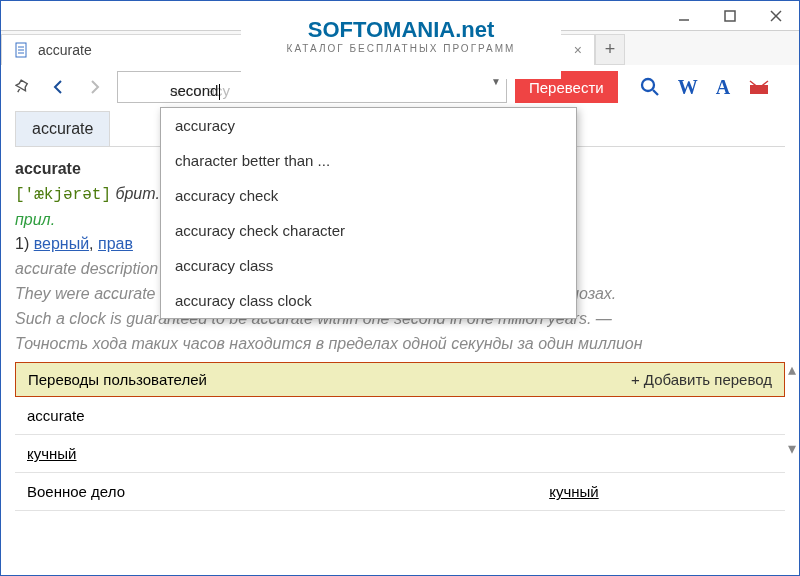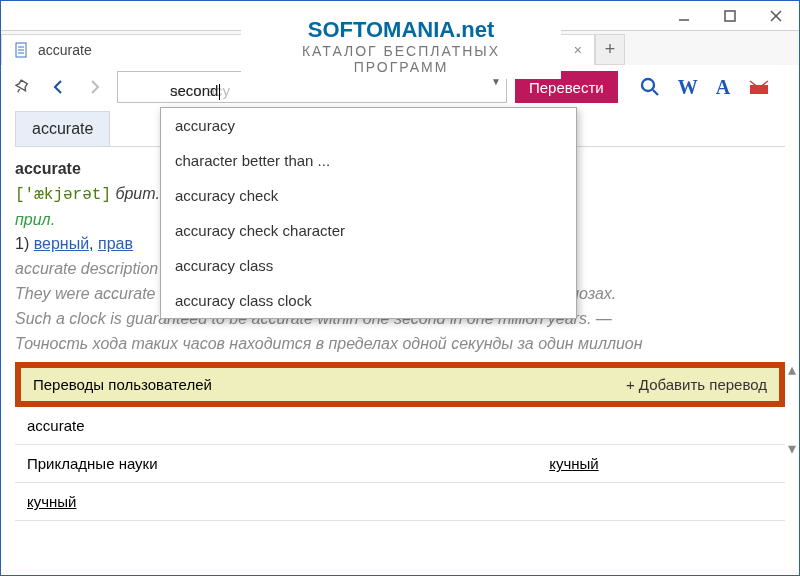--- a/index.html
+++ b/index.html
@@ -8,43 +8,43 @@
   .titlebar .winbtn { width: 46px; display: flex; align-items: center; justify-content: center; font-size: 16px; color: #555; }
   .titlebar .winbtn svg { stroke: #555; }
   .tabbar { height: 34px; display: flex; align-items: stretch; background: #f7f7f7; position: relative; }
   .tab { display: flex; align-items: center; gap: 8px; padding: 0 12px; background: #fff; border: 1px solid #d8d8d8; border-bottom: none; margin-top: 3px; }
   .tab .doc-icon { width: 16px; height: 16px; }
   .tab .close-x { color: #888; font-size: 14px; padding-left: 6px; }
   .tab-title { font-size: 14px; color: #444; }
   .new-tab { width: 30px; display: flex; align-items: center; justify-content: center; border: 1px solid #d8d8d8; background: #efefef; margin-top: 3px; color: #666; font-size: 18px; }
   .watermark { position: absolute; left: 240px; top: -14px; width: 320px; height: 62px; background: #fff; padding: 0px 12px 4px 12px; text-align: center; z-index: 500; pointer-events:none; }
   .watermark .big { font-family: Arial Black, Arial; font-size: 22px; font-weight: 900; color: #0369a1; letter-spacing: 0px; }
-  .watermark .sub { font-size: 14px; letter-spacing: 2px; color: #777; }
+  .watermark .sub { font-size: 10px; letter-spacing: 2px; color: #777; }
   .toolbar { height: 44px; display: flex; align-items: center; gap: 8px; padding: 0 8px; position: relative; }
   .toolbar .navbtn { width: 28px; height: 28px; display: flex; align-items: center; justify-content: center; color: #888; }
   .toolbar .navbtn.enabled { color: #1a4e99; }
   .searchwrap { position: relative; flex: 0 0 390px; }
   .searchbox { width: 100%; height: 32px; border: 1px solid #bfbfbf; padding: 0 26px 0 10px; font-size: 15px; color: #333; outline: none; }
   .search-dd { position: absolute; right: 6px; top: 5px; color: #666; font-size: 10px; }
-  .translate-btn { height: 32px; background: #be185d; color: #fff; border: none; padding: 0 14px; font-size: 15px; }
+  .translate-btn { height: 32px; background: #ef4444; color: #fff; border: none; padding: 0 14px; font-size: 15px; }
   .right-icons { display: flex; gap: 18px; margin-left: 14px; align-items: center; }
   .right-icons .ric { color: #1a57b8; font-size: 20px; font-weight: bold; display:flex; align-items:center; justify-content:center; font-family: Georgia, serif; }
   .postbox { width: 22px; height: 22px; }
   .content { position: relative; padding: 0 14px; }
   .word-tabs { display: flex; border-bottom: 1px solid #d8d8d8; margin-top: 2px; }
   .word-tab { background: #e7eef7; border: 1px solid #d8d8d8; border-bottom: none; padding: 8px 16px; color: #2a2a2a; font-size: 16px; }
   .entry { margin-top: 10px; font-size: 16px; line-height: 1.55; color: #333; }
   .entry .headword { font-weight: bold; }
   .entry .ipa { color: #4d7c0f; font-family: Liberation Mono, monospace; }
   .entry .variant { color: #404040; font-style: italic; }
   .entry .pos { color: #2f9e3f; font-style: italic; }
   .entry .def-link { color: #2a5fb8; text-decoration: underline; text-align: center; }
   .examples { color: #8a8a8a; font-style: italic; }
   .user-trans { margin-top: 6px; }
-  .user-trans-hdr { background: #efeebd; border: 6px solid #c2410c; display: flex; justify-content: space-between; padding: 8px 12px; font-size: 15px; }
+  .user-trans-hdr { background: #efeebd; border: 1px solid #c2410c; display: flex; justify-content: space-between; padding: 8px 12px; font-size: 15px; }
   .add-trans { color: #333; }
   .ut-row { display: flex; border-bottom: 1px solid #e2e2e2; padding: 10px 12px; font-size: 15px; }
   .ut-row .c1 { flex: 0 0 70%; }
   .ut-row .c2 { flex: 0 0 30%; text-decoration: underline; }
   .scroll { position: absolute; right: 4px; top: 360px; display:flex; flex-direction:column; gap:60px; color:#888; }
   .suggestions { position: absolute; left: 160px; top: 107px; width: 417px; background: #fff; border: 1px solid #aaa; box-shadow: 2px 3px 8px rgba(0,0,0,0.25); z-index: 200; }
   .suggestions .item { padding: 9px 14px; font-size: 15px; color: #333; }
   .suggestions .item:not(:last-child){ }
   .ghost-text { position:absolute; left:170px; top:82px; font-size:15px; color:#bbb; pointer-events:none; z-index:3; }
   .typed-text { position:absolute; left:170px; top:82px; font-size:15px; color:#222; pointer-events:none; z-index:4; }
@@ -159,24 +159,24 @@
   <div class="user-trans">
     <div class="user-trans-hdr">
       <span>Переводы пользователей</span>
       <span class="add-trans">+  Добавить перевод</span>
     </div>
     <div class="ut-row">
       <div class="c1">accurate</div>
       <div class="c2"></div>
     </div>
     <div class="ut-row">
-      <div class="c1">Прикладные науки</div>
       <div class="c2">кучный</div>
     </div>
     <div class="ut-row">
+      <div class="c1">Военное дело</div>
       <div class="c2">кучный</div>
     </div>
   </div>
 </div>
 
 <div class="scroll">
   <span>▴</span>
   <span>▾</span>
 </div>
 

